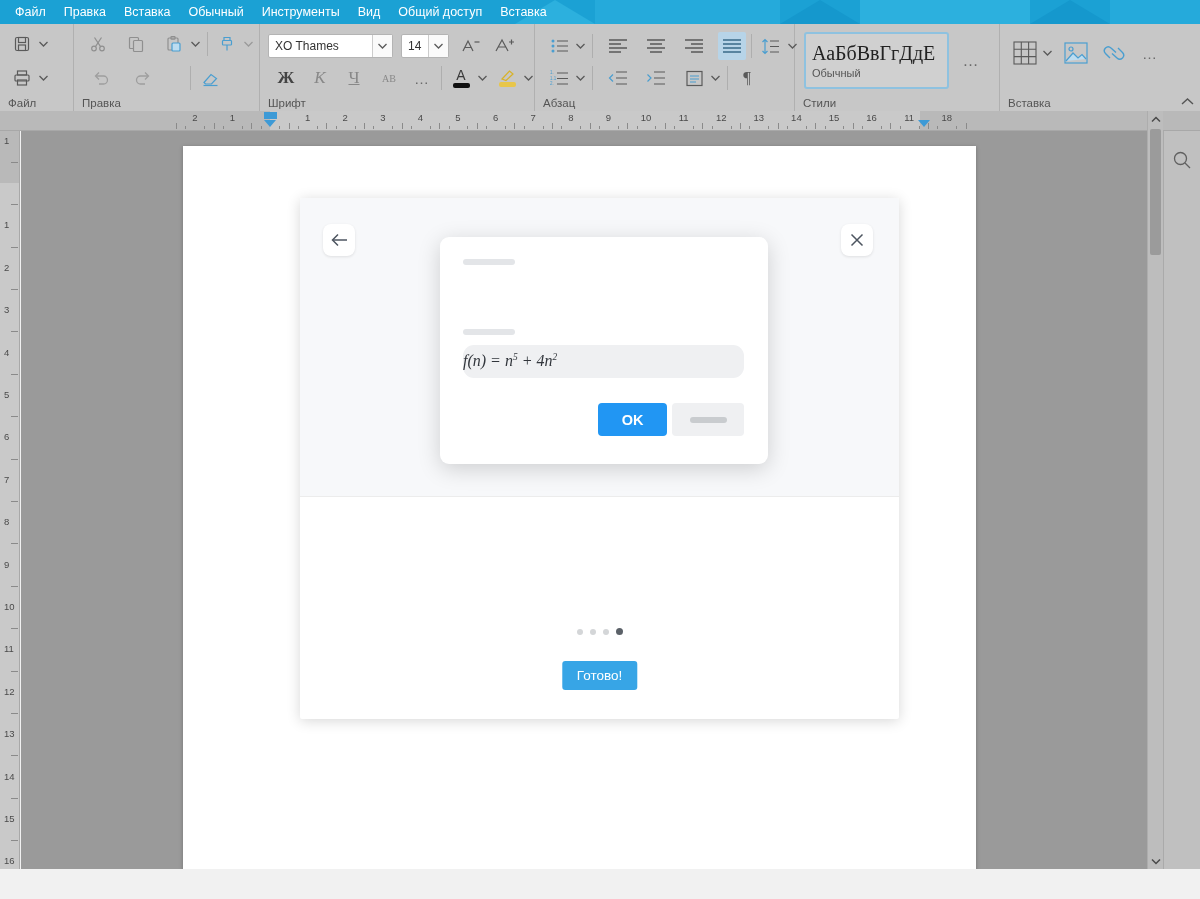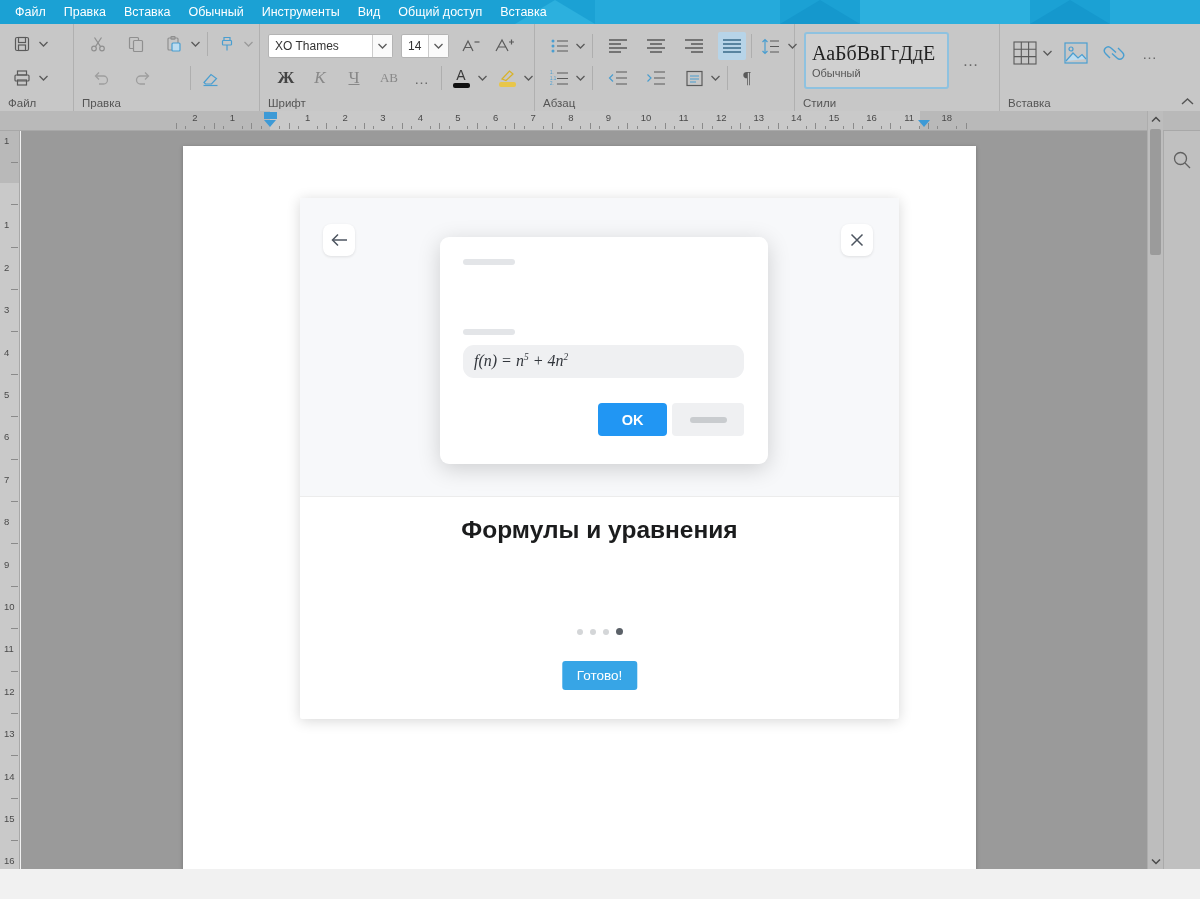--- a/index.html
+++ b/index.html
@@ -202,21 +202,21 @@
     font-family: "Liberation Mono", monospace; font-size: 13.5px;
     letter-spacing: 1.6px; color: #5c6066;
   }
   .caret-bar {
     display: inline-block; width: 1.5px; height: 17px;
     background: #111; margin-left: -1px;
   }
   .latex-preview {
     position: absolute; top: 108px; left: 23px; width: 281px; height: 33px;
     background: #eff0f2; border-radius: 11px;
-    display: flex; align-items: center; padding-left: 11px;
+    display: flex; align-items: center; 
     font-family: "Liberation Serif", serif; font-size: 16px; color: #32363c;
   }
   .latex-preview i { font-style: italic; }
   .latex-preview sup { font-size: 9.5px; vertical-align: super; font-style: italic; }
   .ok-btn {
     position: absolute; top: 166px; left: 158px; width: 69px; height: 33px;
     background: #2196f3; color: #fff; border: none; border-radius: 4px;
     font-size: 14.5px; font-weight: bold; cursor: default;
     font-family: "Liberation Sans", sans-serif;
   }
@@ -413,21 +413,21 @@
         <div class="tbtn" style="width:26px;">
           <span class="fnt-big" style="font-weight:bold;">Ж</span>
         </div>
         <div class="tbtn" style="width:26px; margin-left:6px;">
           <span class="fnt-big" style="font-style:italic; color:#888;">К</span>
         </div>
         <div class="tbtn" style="width:26px; margin-left:6px;">
           <span class="fnt-big" style="text-decoration:underline; color:#888;">Ч</span>
         </div>
         <div class="tbtn" style="width:30px; margin-left:6px;">
-          <span class="fnt-big" style="color:#888; font-size:13px;">AB</span>
+          <span class="fnt-big" style="color:#888; font-size:10px;">AB</span>
         </div>
         <div class="tbtn" style="width:24px; margin-left:4px;">
           <span style="color:#6a6a6a; font-size:15px; letter-spacing:1px;">…</span>
         </div>
         <div class="vsep"></div>
         <div class="tbtn" style="flex-direction:column; width:24px;">
           <span style="font-size:14px; color:#3a3a3a; line-height:13px;">A</span>
           <span style="width:17px; height:5px; background:#111; border-radius:2px; margin-top:1px;"></span>
         </div>
         <div class="caret">
@@ -765,21 +765,20 @@
         <path d="M16 7 H2"></path>
           <path d="M7 1.5 L1.5 7 L7 12.5"></path>
       </svg>
     </div>
     <div class="circ-btn" style="left:541px; top:26px;">
       <svg width="14" height="14" viewBox="0 0 14 14" fill="none" stroke="#4d5560" stroke-width="1.5">
         <path d="M1.5 1.5 L12.5 12.5 M12.5 1.5 L1.5 12.5"></path>
       </svg>
     </div>
 
-    <div class="onboard-title">Формулы и уравнения</div>
 
     <div class="dots">
       <span class="dot"></span>
       <span class="dot"></span>
       <span class="dot"></span>
       <span class="dot on"></span>
     </div>
 
     <button class="done-btn">Готово!</button>
   </div>

